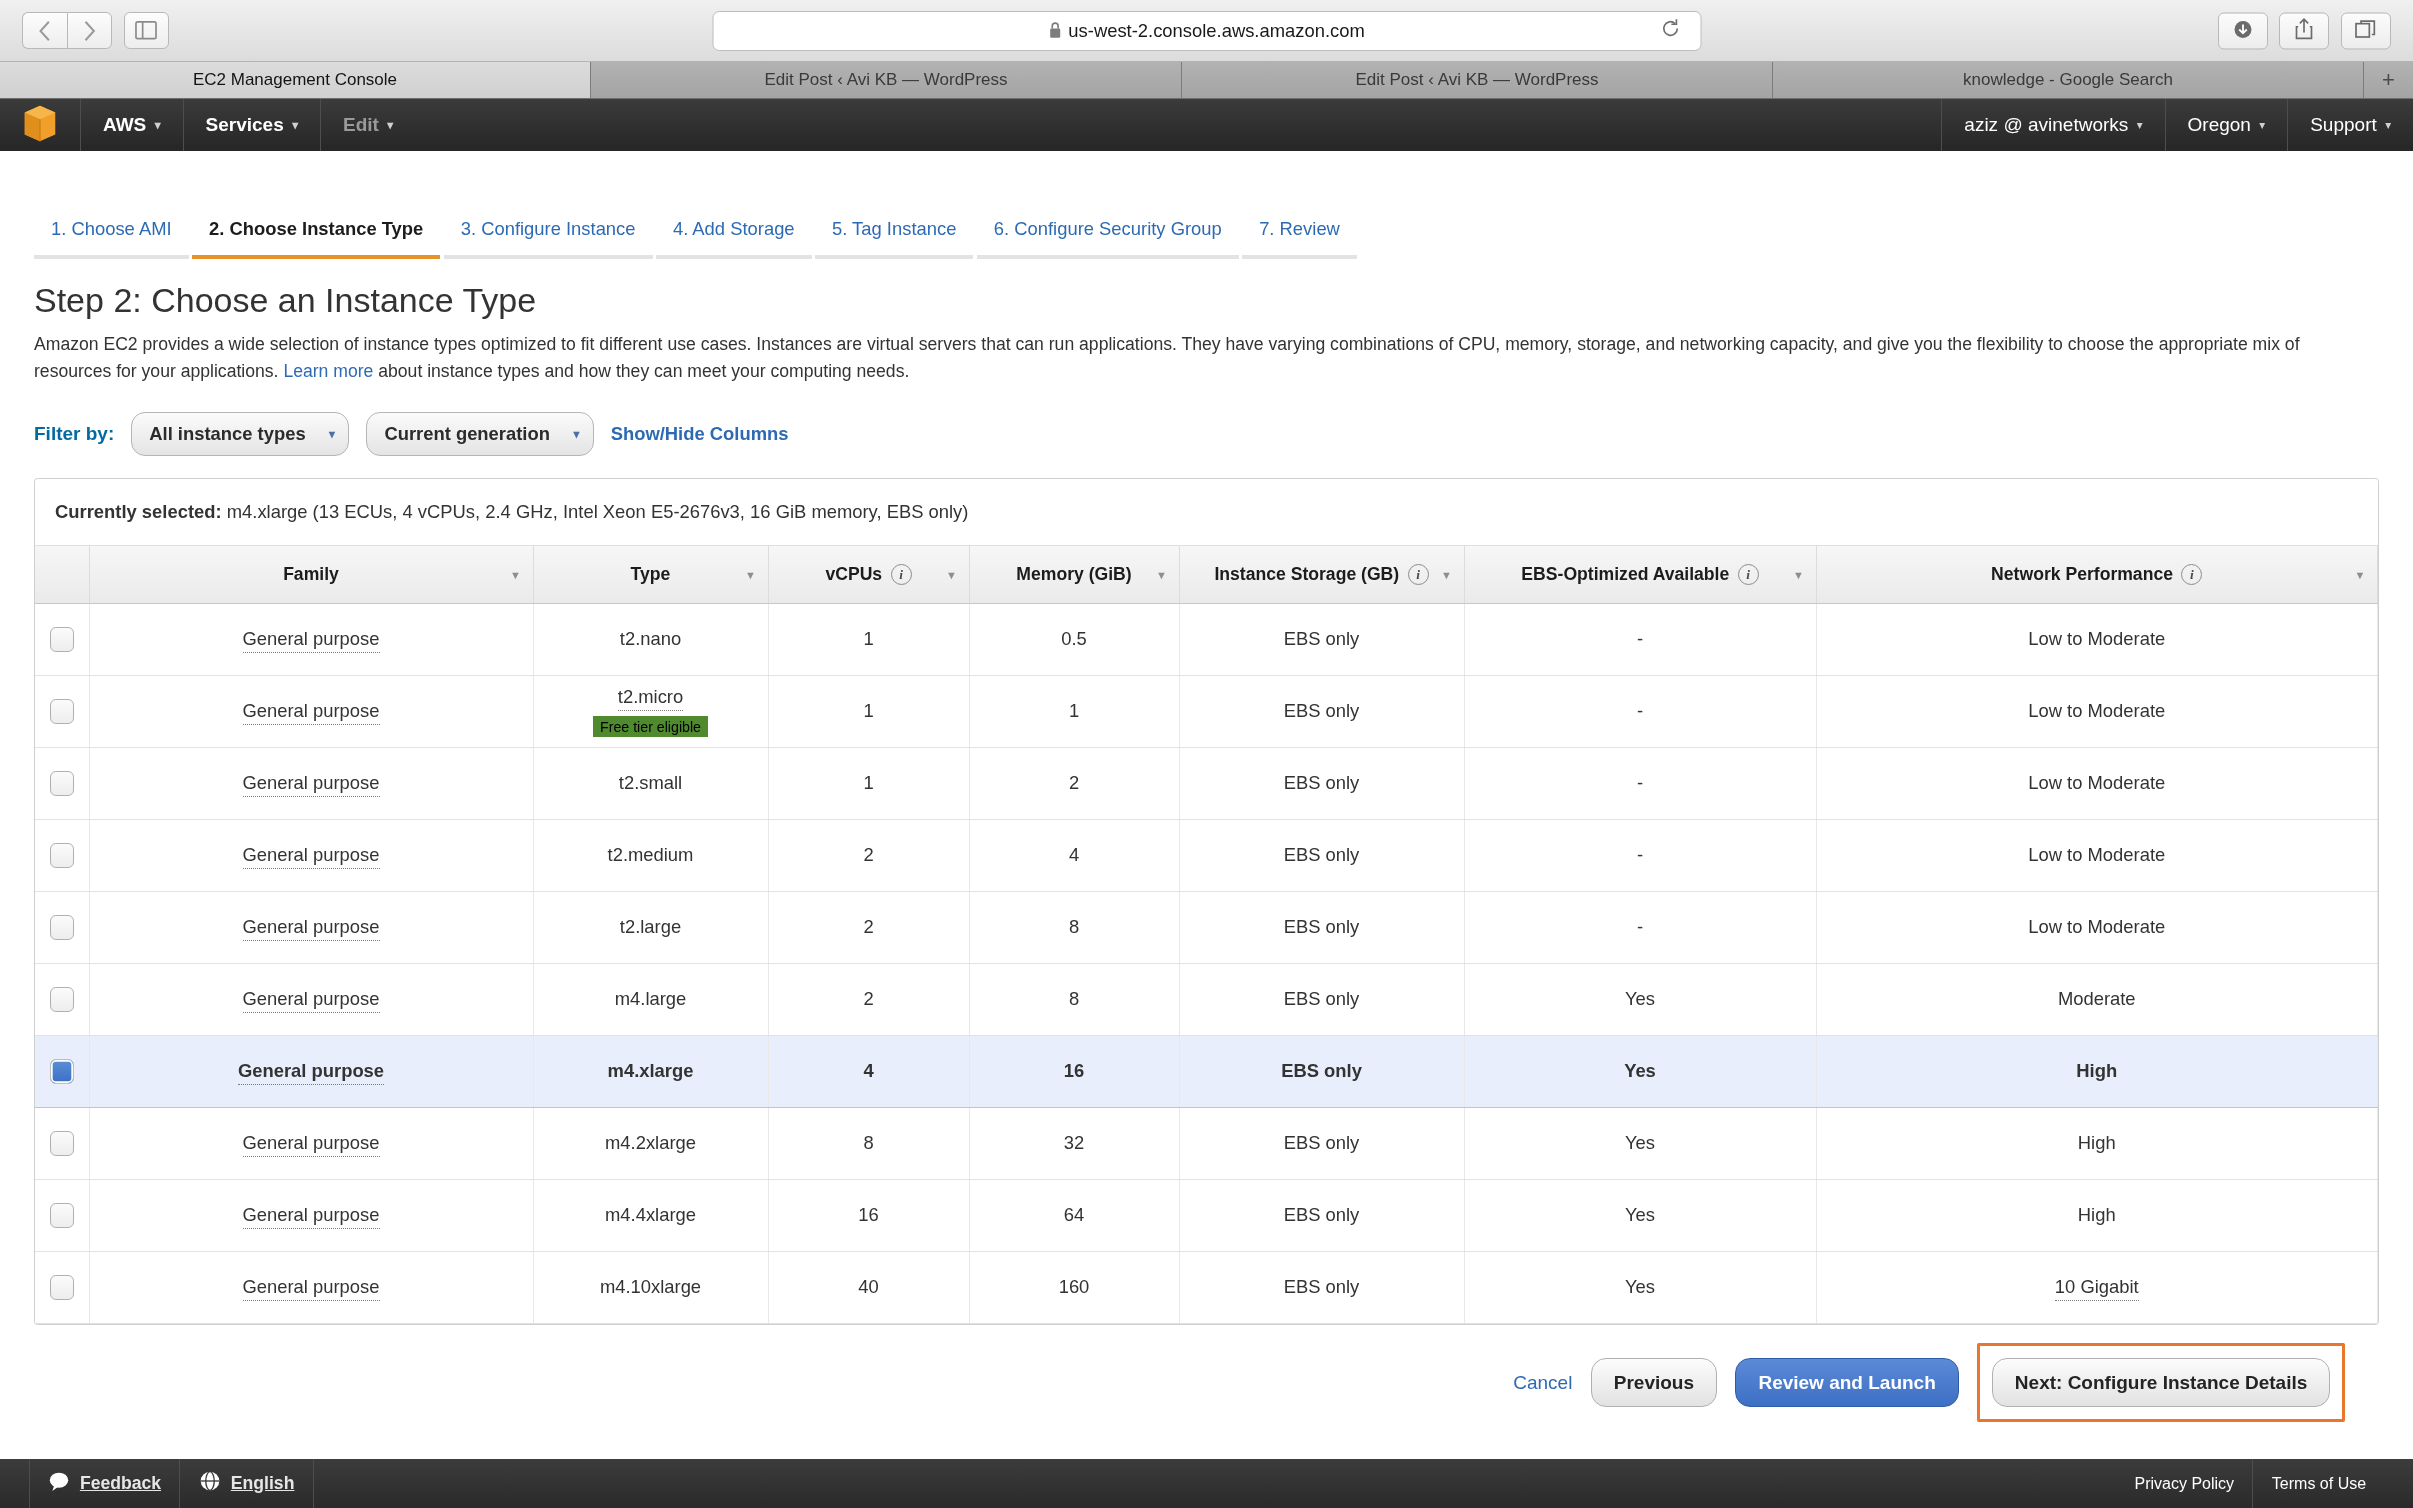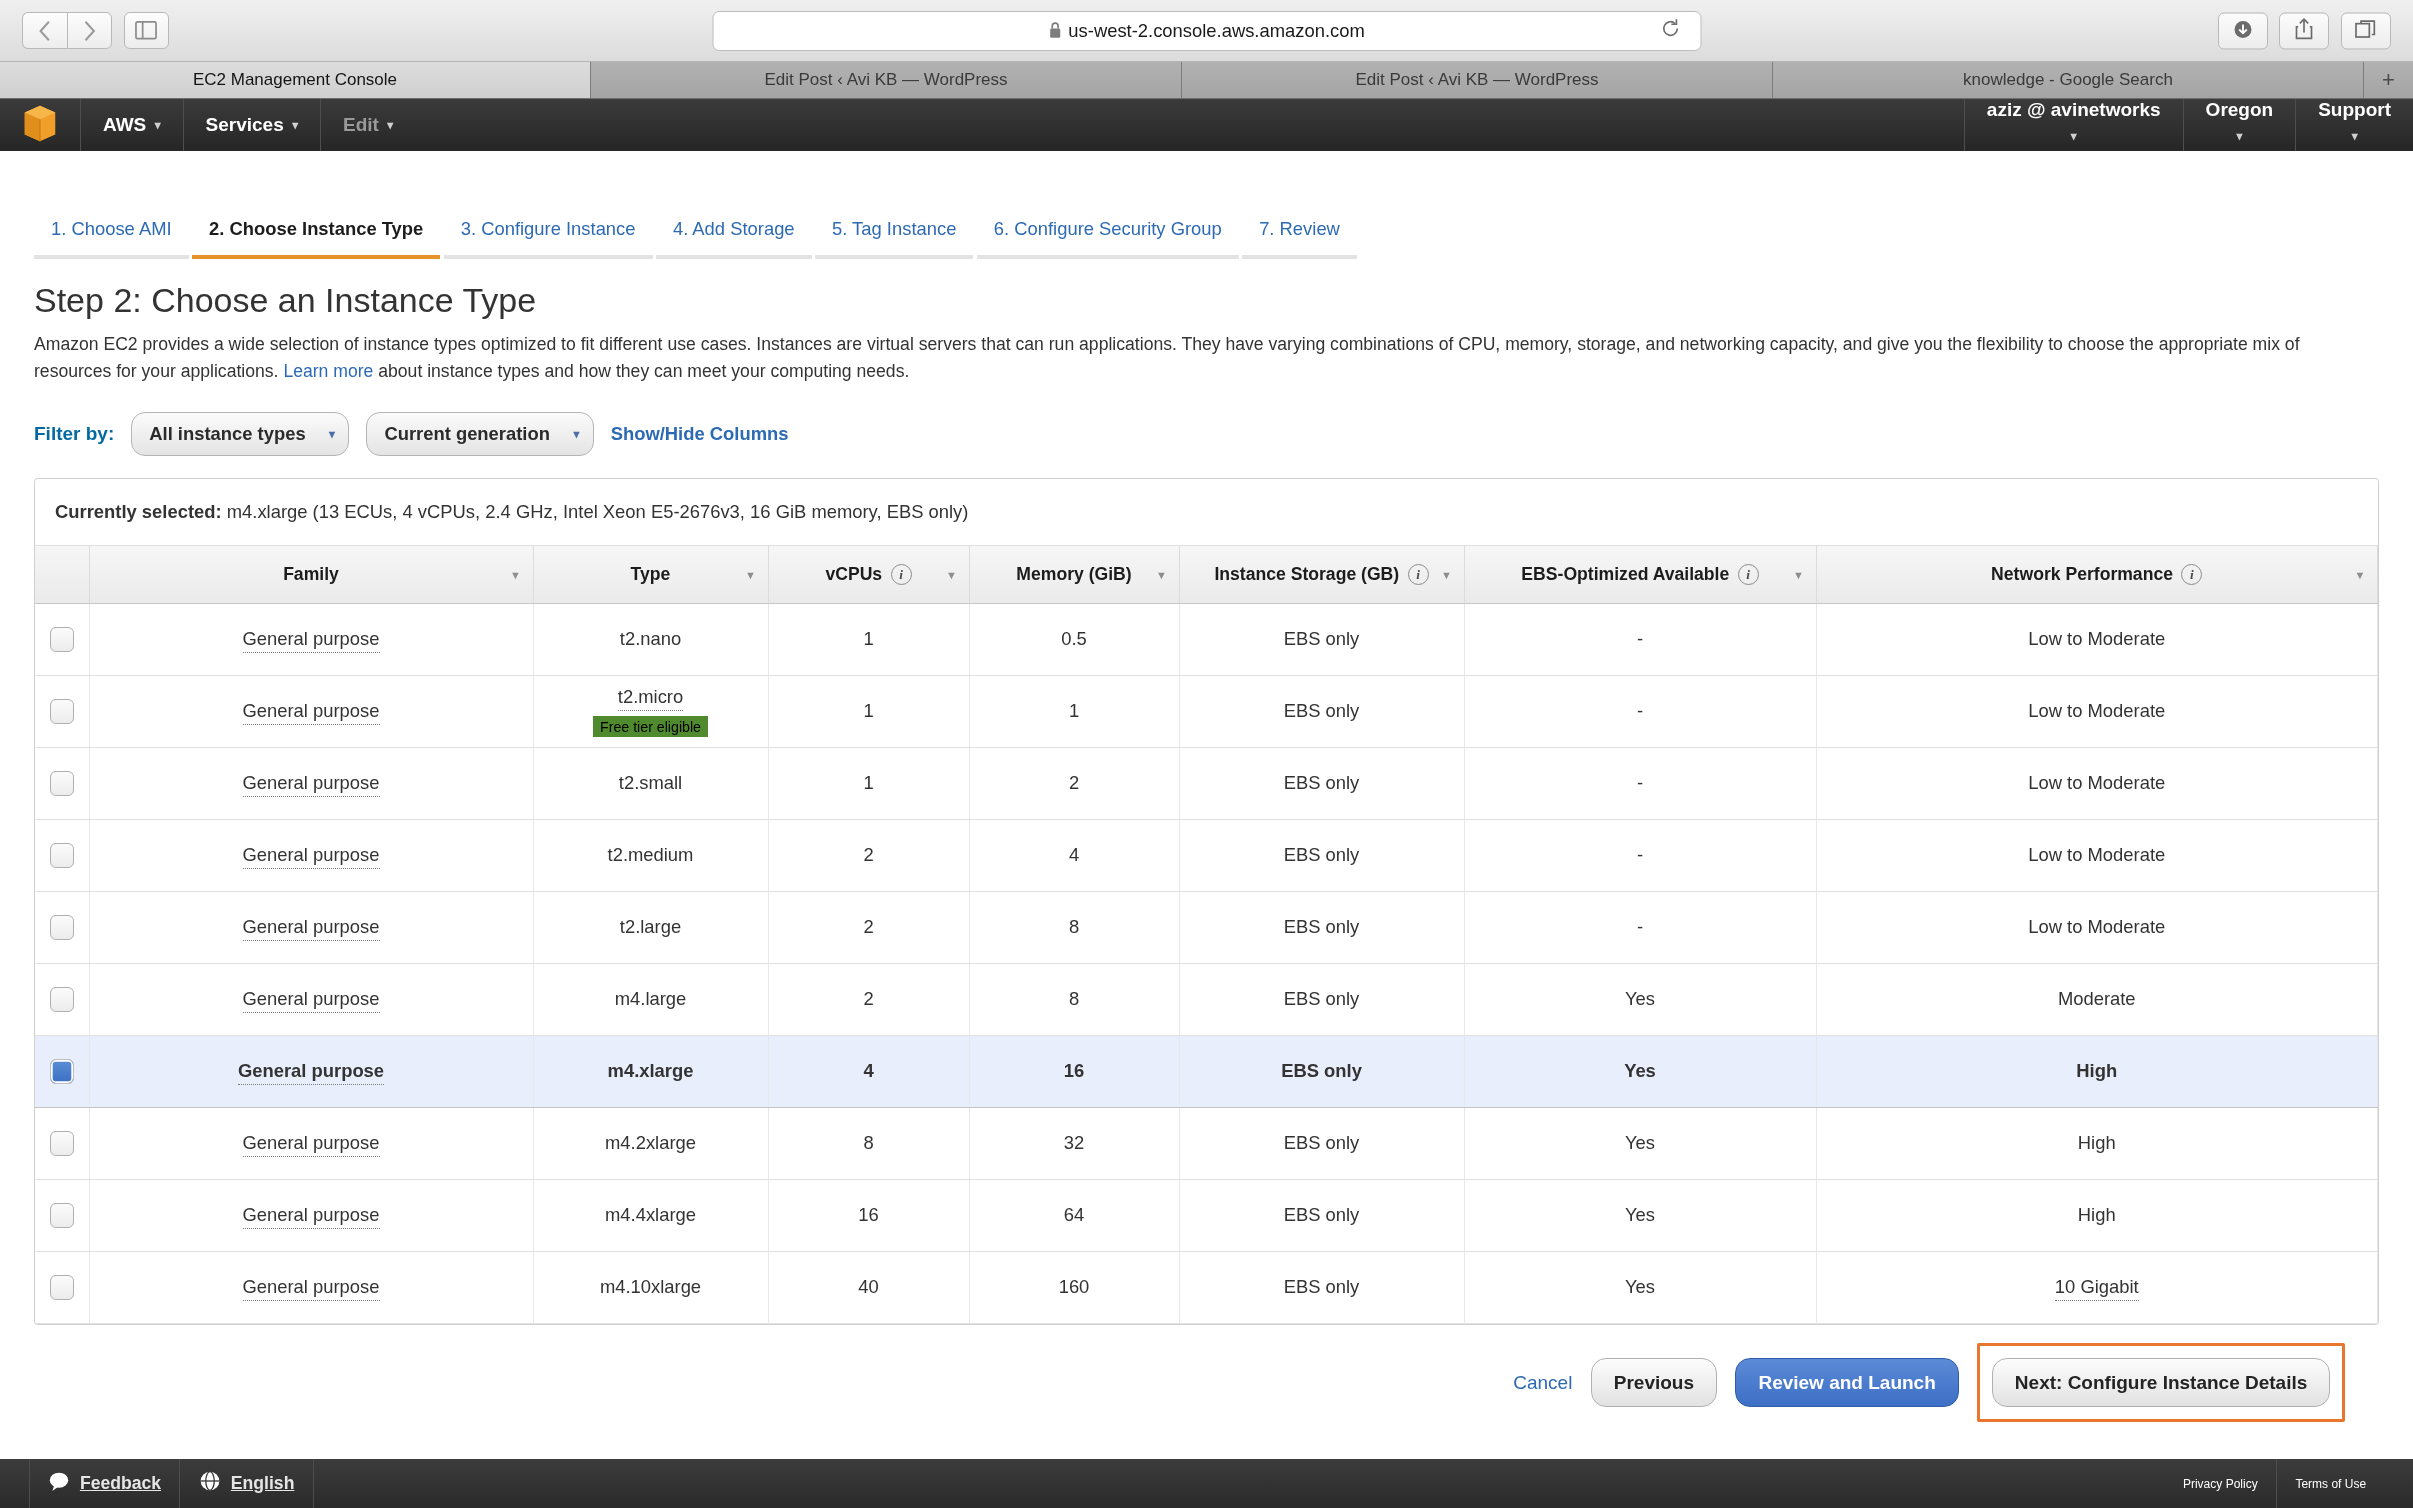--- a/index.html
+++ b/index.html
@@ -111,21 +111,21 @@
     color: #ffffff;
     font-size: 19px; font-weight: bold;
     border-left: 0.8px solid #4e4e4e;
   }
   .nav-item.dim { color: #9a9a9a; }
   .nav-item .caret { font-size: 11.7px; color: #d0d0d0; }
   .nav-right {
     position: absolute; right: 0; top: 0; bottom: 0;
     display: flex; align-items: stretch;
   }
-  .nav-right .nav-item { font-weight: bold; font-size: 19px; flex-direction: column; }
+  .nav-right .nav-item { font-weight: normal; font-size: 19px; }
 
   
   .wizard {
     padding: 28.5px 34px 0 34px;
     display: flex;
     border-bottom: 0;
     margin-top: 38px;
   }
   .step {
     font-size: 18.4px;
@@ -291,21 +291,21 @@
   }
   .bb-first { border-left: 0.8px solid #4d4d4d; margin-left: 28.5px; }
   .bb-spacer { flex: 1; }
   .bb-copy {
     display: flex; align-items: center; padding: 0 18.4px;
     color: #b3b3b3; font-size: 17px; font-weight: normal;
     border-right: 0.8px solid #4d4d4d;
   }
   .bb-link {
     display: flex; align-items: center; padding: 0 18.4px;
-    color: #ffffff; font-size: 12px; text-decoration: none;
+    color: #ffffff; font-size: 16px; text-decoration: none;
     border-right: 0.8px solid #4d4d4d;
     text-align: center;
   }
   .bb-link:last-child { border-right: none; margin-right: 28.5px; }
 </style>
 </head>
 <body>
 
 <div class="browser-toolbar">
   <div class="nav-group">

